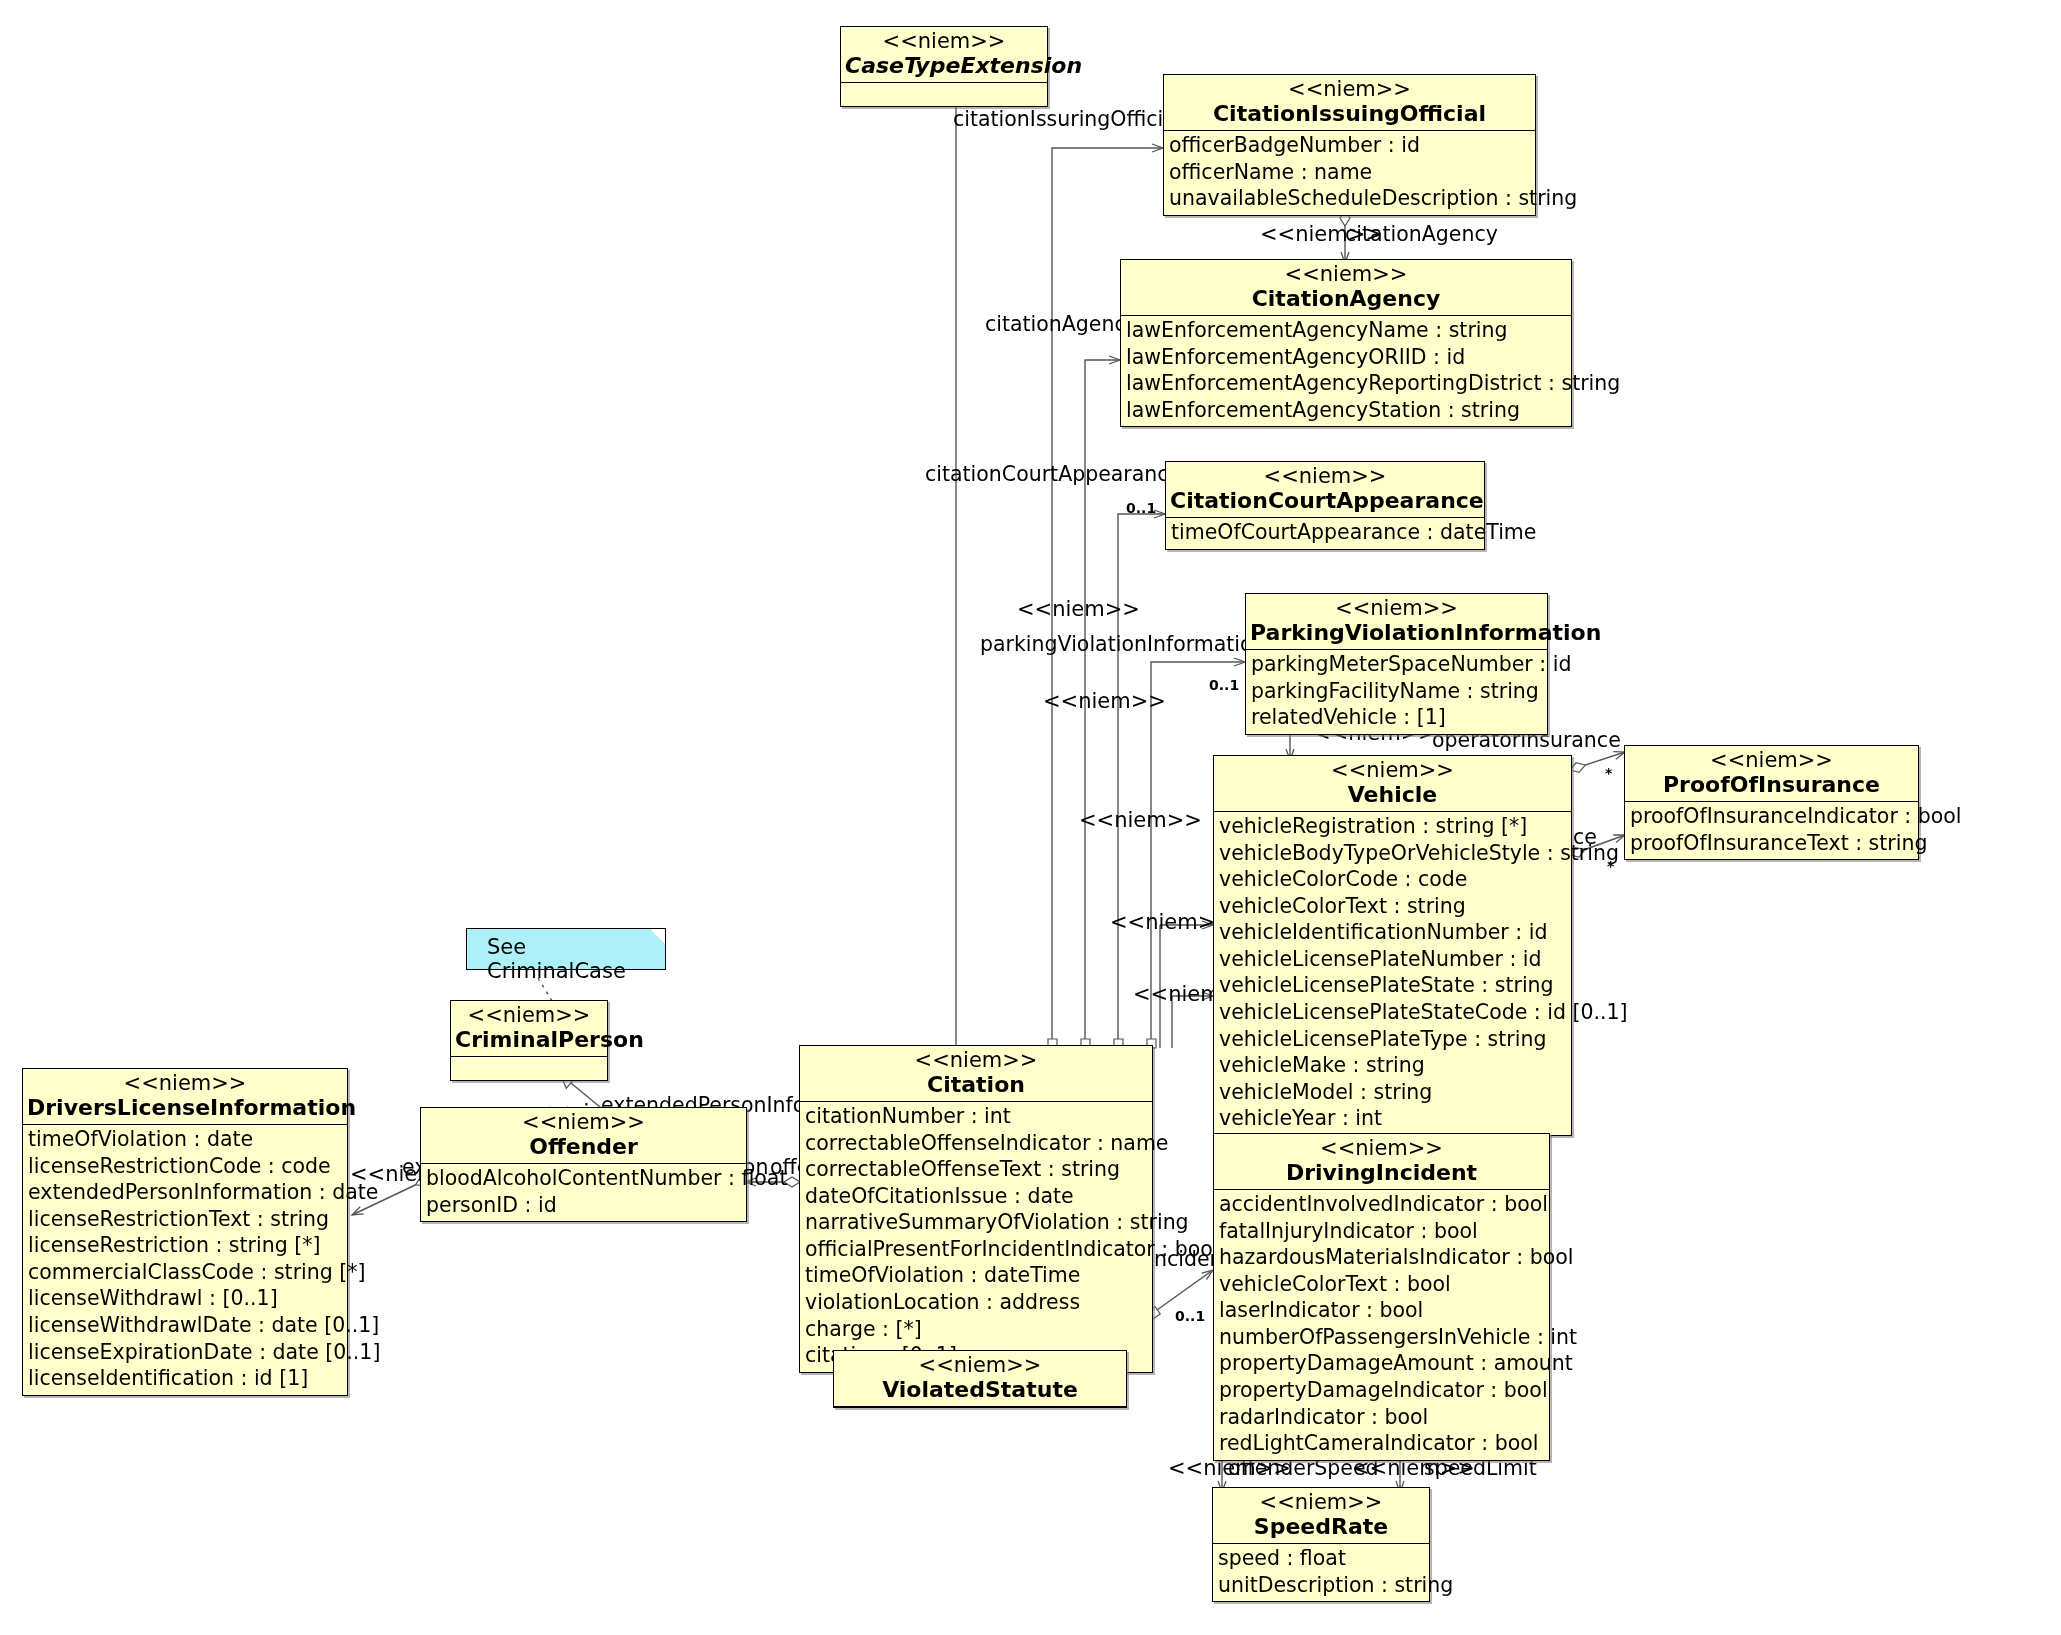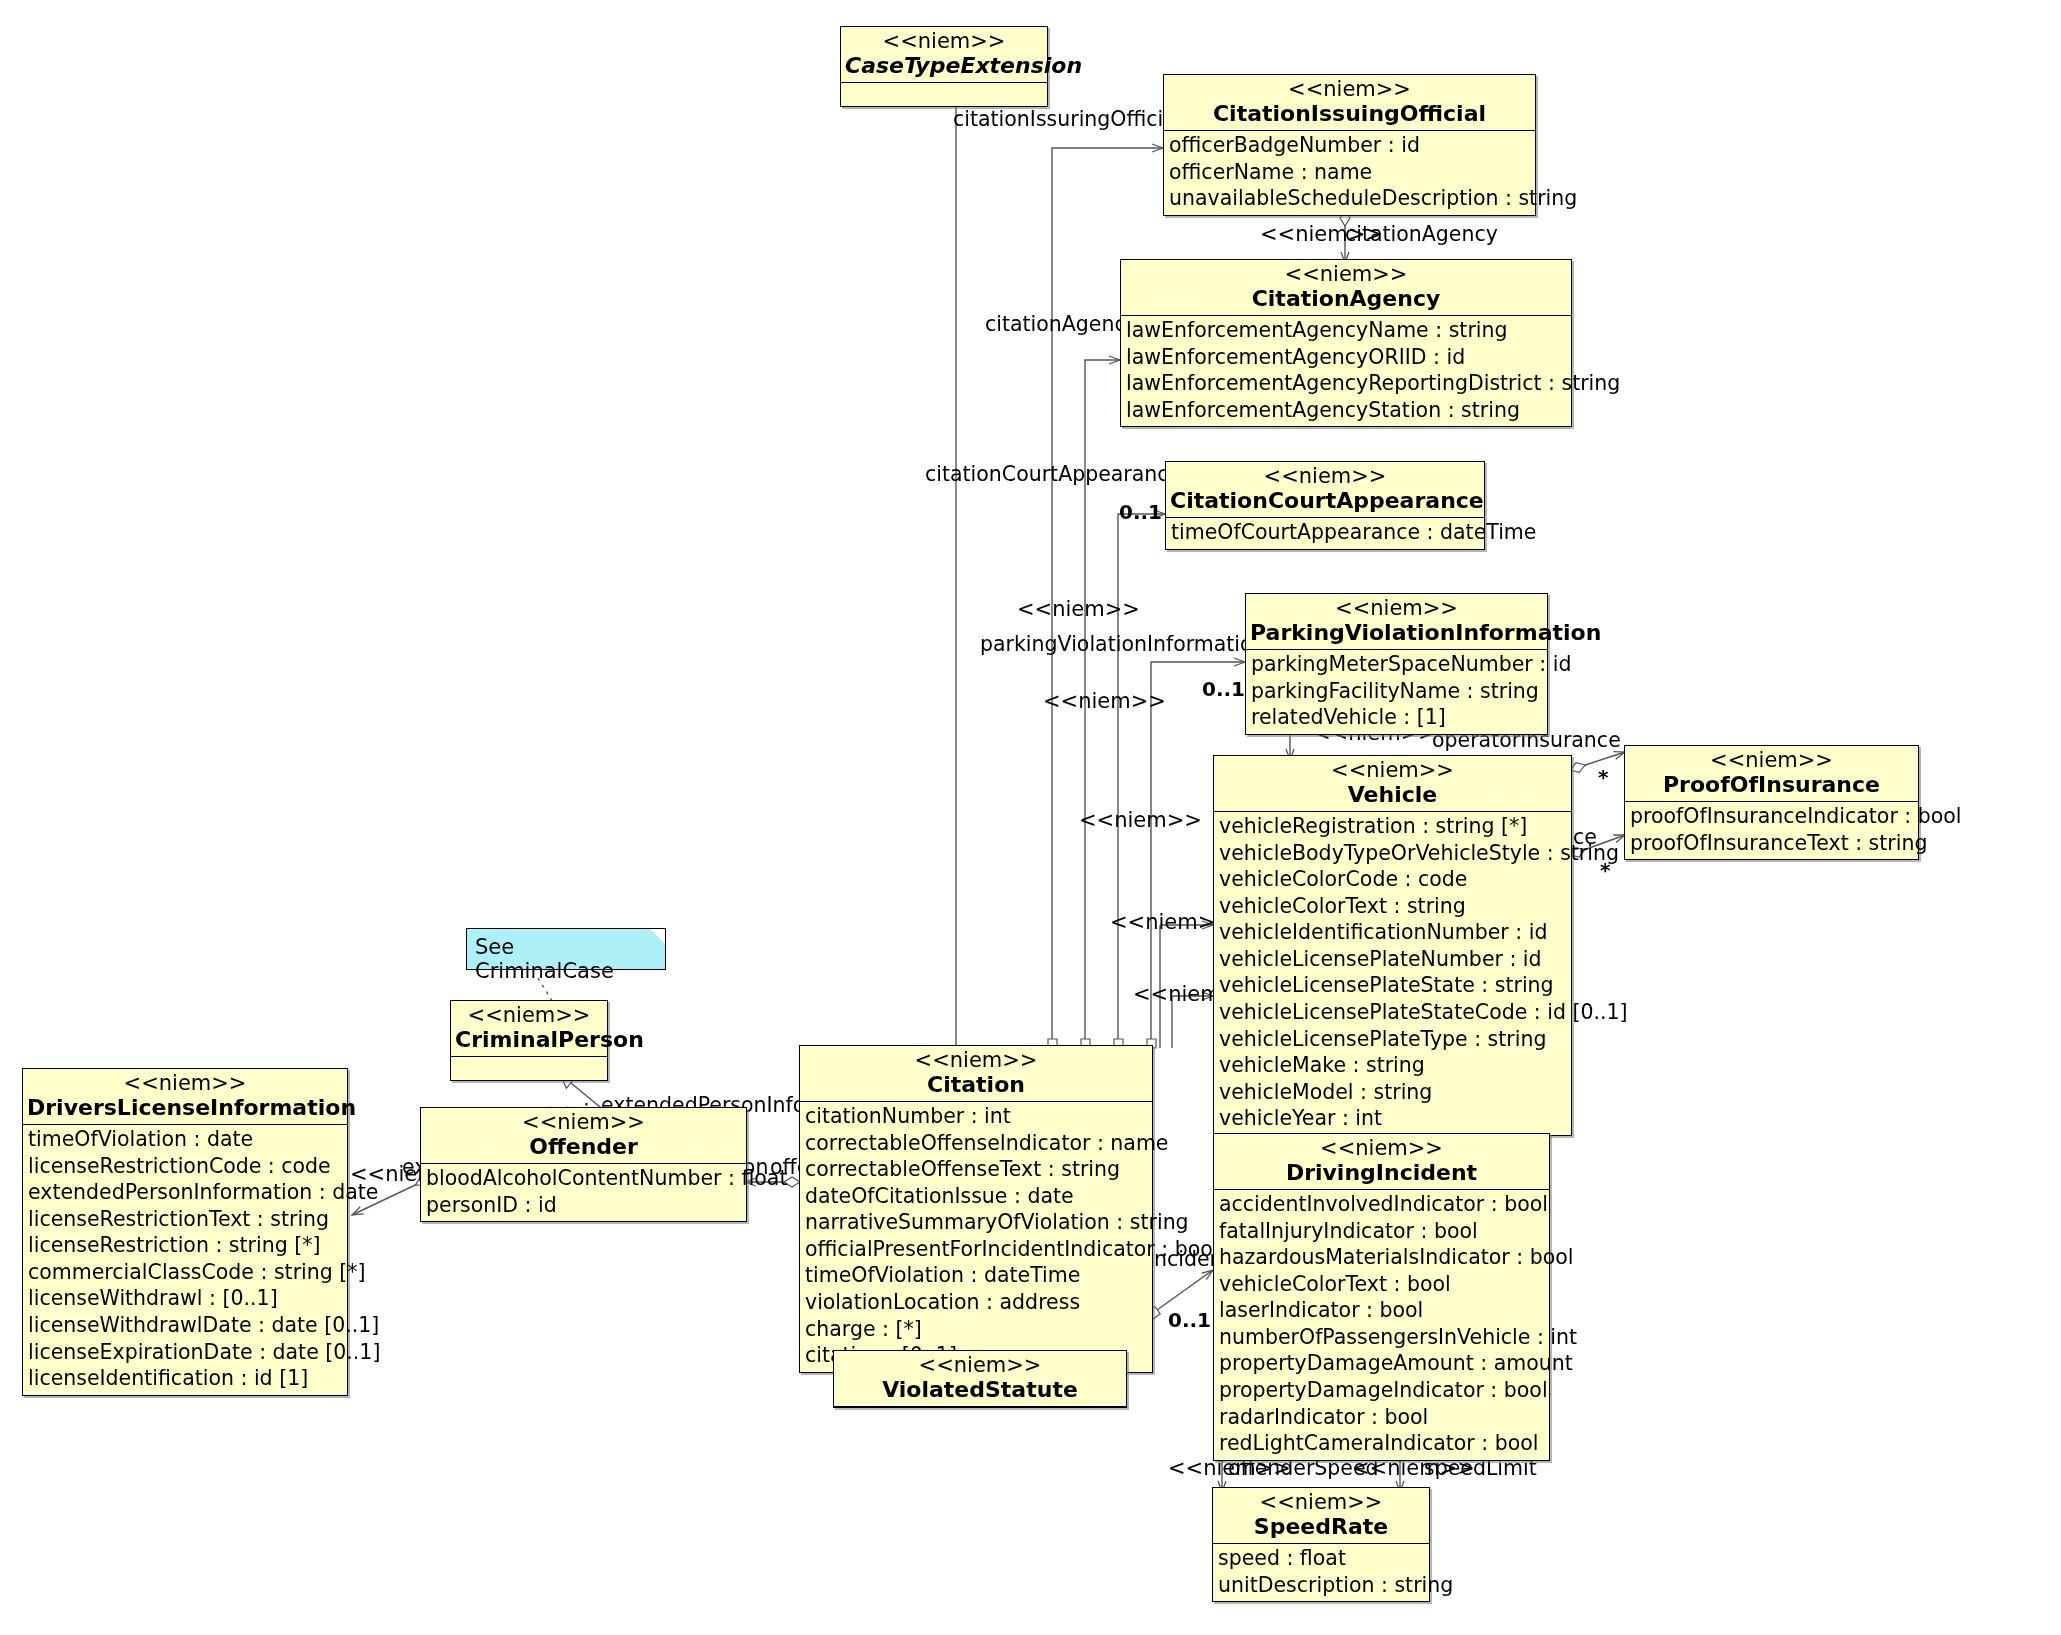--- a/index.html
+++ b/index.html
@@ -60,46 +60,47 @@
   }
   .uml .emptybar{height:19px;}
   
   .note{
     position:absolute;
     box-sizing:border-box;
     background:#aef0f7;
     border:1px solid #000;
     font-size:21px;
     color:#000;
-    padding:6px 8px;
+    padding:6px 20px;
     z-index:6;
   }
   .note .fold{
     position:absolute;
     top:0;right:0;
     width:0;height:0;
     border-left:15px solid transparent;
     border-top:15px solid #ffffff;
   }
   
   .elabel{
     position:absolute;
     font-size:20.5px;
     color:#000;
     white-space:nowrap;
     z-index:4;
   }
   .elabel.stereo-lbl{font-size:21px;}
   .mult{
     position:absolute;
-    font-size:20px;
+    font-size:14px;
     font-weight:bold;
     color:#000;
     white-space:nowrap;
     z-index:4;
+    margin-left:7px;
   }
 </style>
 </head>
 <body>
 
 <div id="canvas">
 
   <svg id="edges" viewBox="0 0 2061 1635" xmlns="http://www.w3.org/2000/svg">
     <defs>
       <marker id="arrowOpen" markerWidth="14" markerHeight="14" refX="12" refY="5" orient="auto" markerUnits="userSpaceOnUse">

